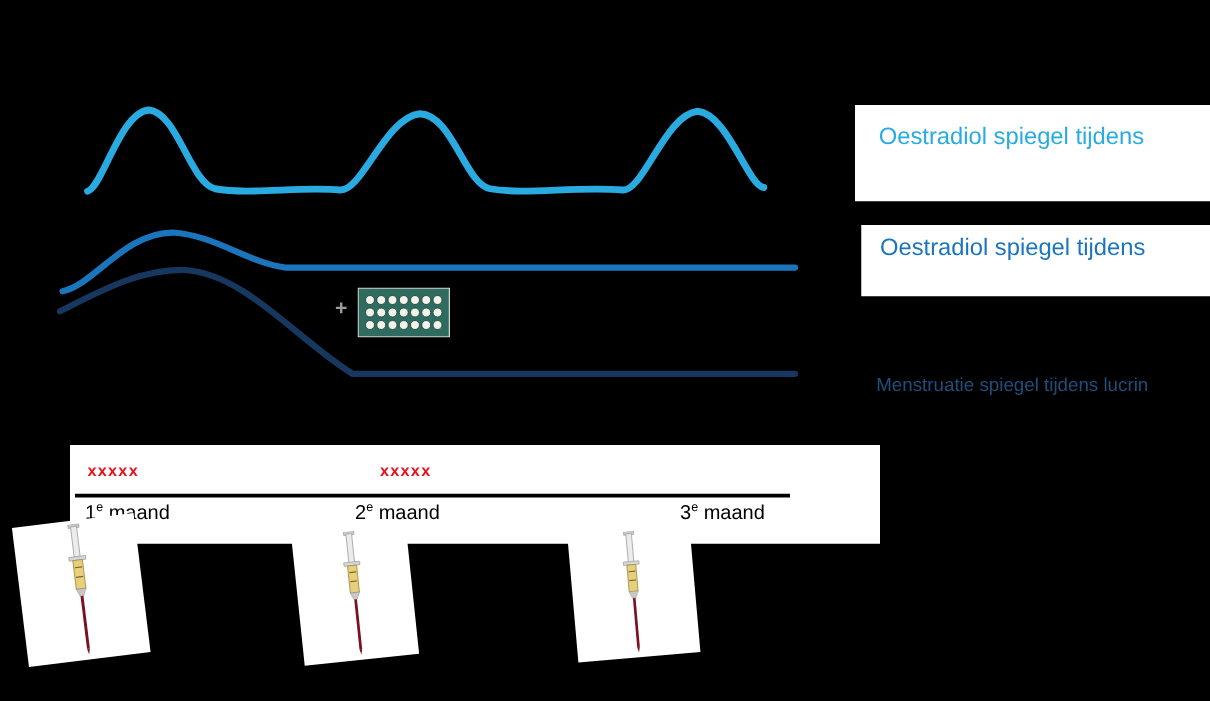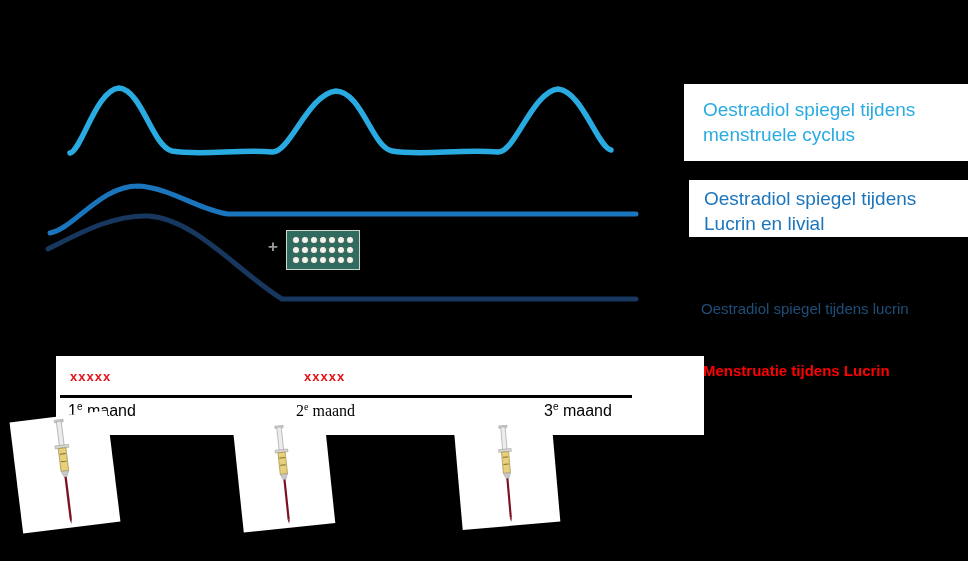--- a/index.html
+++ b/index.html
@@ -53,21 +53,21 @@
   .timeline-axis {
     position: absolute; left: 4px; top: 39px;
     width: 572px; height: 3px; background: #000;
   }
   .month-label {
     position: absolute; top: 45px;
     color: #000; font-size: 16px;
   }
   .month-label sup { font-size: 10px; }
   .month-label.mo1 { left: 12px; }
-  .month-label.mo2 { left: 240px; font-family: Liberation Serif, serif; }
+  .month-label.mo2 { left: 228px; }
   .month-label.mo3 { left: 488px; }
 
   .plus-sign {
     position: absolute; left: 268px; top: 237px;
     color: #9a9a9a; font-size: 17px; font-weight: bold;
   }
   .pillpack { position: absolute; left: 286px; top: 230px; }
 
   .syringe-card {
     position: absolute;
@@ -130,31 +130,28 @@
         <circle cx="28" cy="30" r="3.6"></circle>
         <circle cx="37" cy="30" r="3.6"></circle>
         <circle cx="46" cy="30" r="3.6"></circle>
         <circle cx="55" cy="30" r="3.6"></circle>
         <circle cx="64" cy="30" r="3.6"></circle>
     </g>
   </svg>
 
   <div class="label-box label-box-cycle">
     <div>Oestradiol spiegel tijdens</div>
-    <div>menstruele cyclus</div>
   </div>
 
   <div class="label-box label-box-livial">
     <div>Oestradiol spiegel tijdens</div>
-    <div>Lucrin en livial</div>
-  </div>
-
-  <div class="label-lucrin">Oestradiol spiegel tijdens lucrin</div>
-
-  <div class="label-menstruatie">Menstruatie tijdens Lucrin</div>
+  </div>
+
+  <div class="label-lucrin">Menstruatie spiegel tijdens lucrin</div>
+
 
   <div class="timeline-box">
     <span class="bleed-mark m1">xxxxx</span>
     <span class="bleed-mark m2">xxxxx</span>
     <div class="timeline-axis"></div>
     <span class="month-label mo1"><span>1</span><sup>e</sup> <span>maand</span></span>
     <span class="month-label mo2"><span>2</span><sup>e</sup> <span>maand</span></span>
     <span class="month-label mo3"><span>3</span><sup>e</sup> <span>maand</span></span>
   </div>
 

